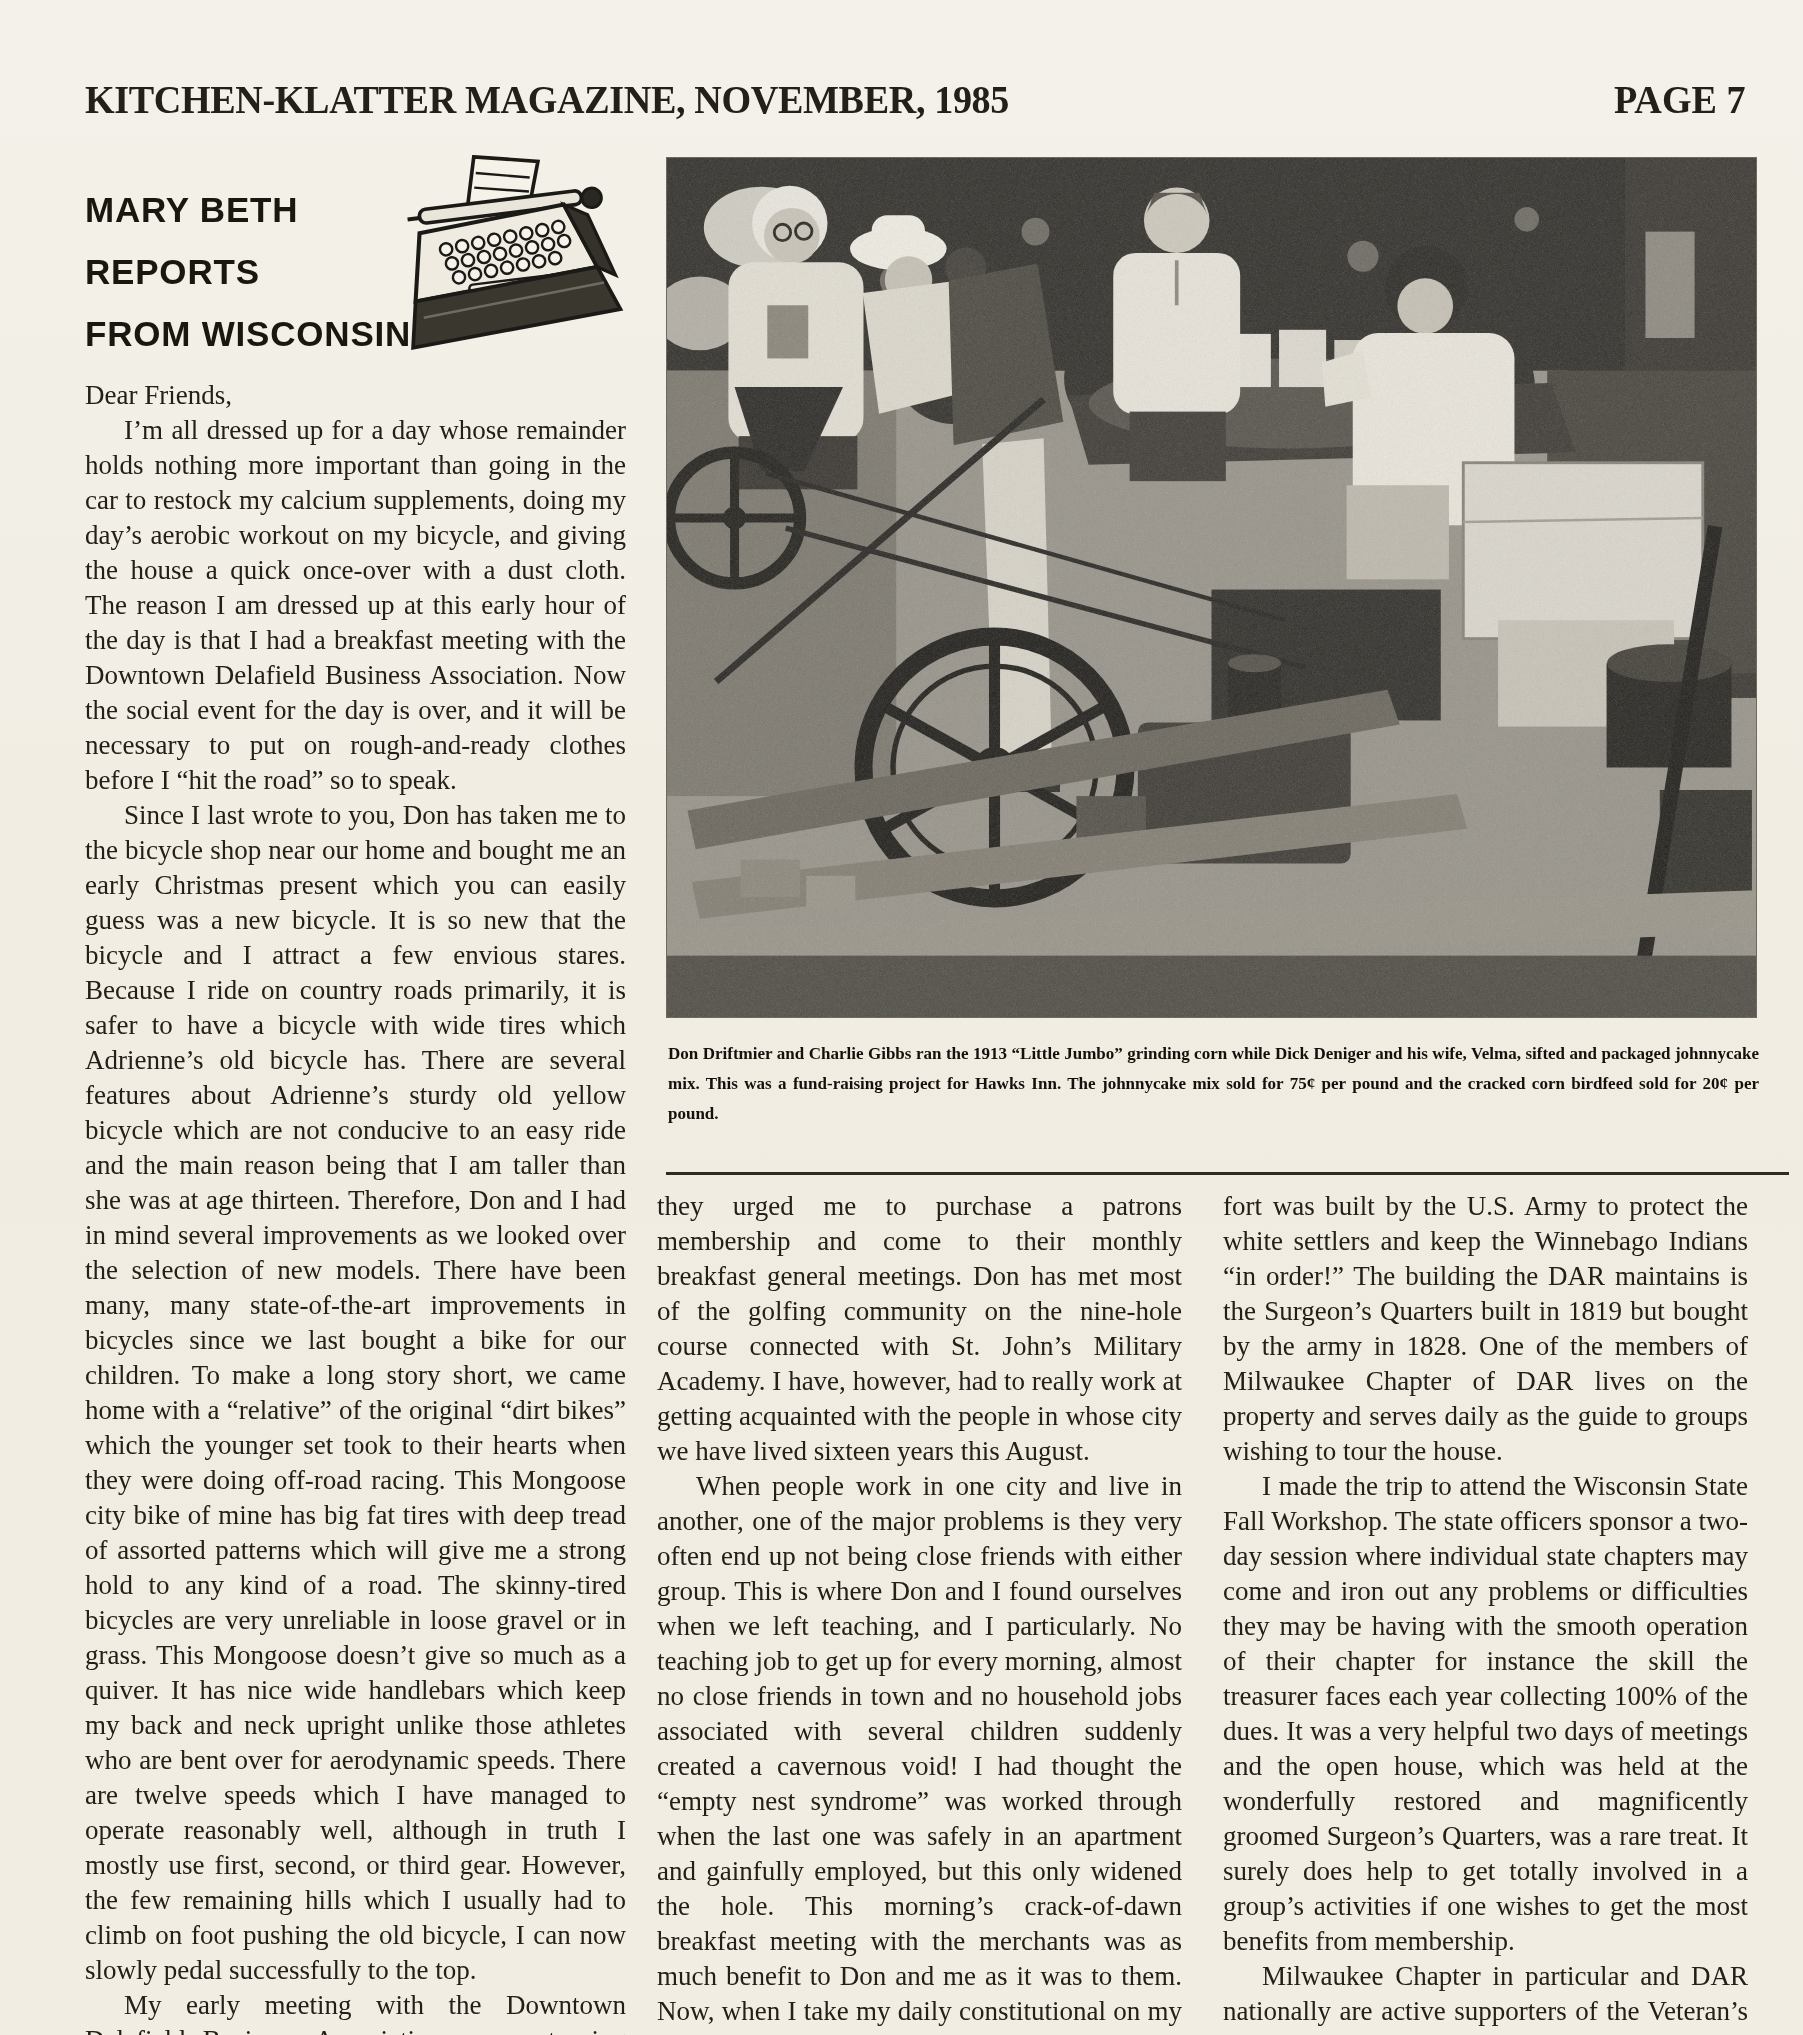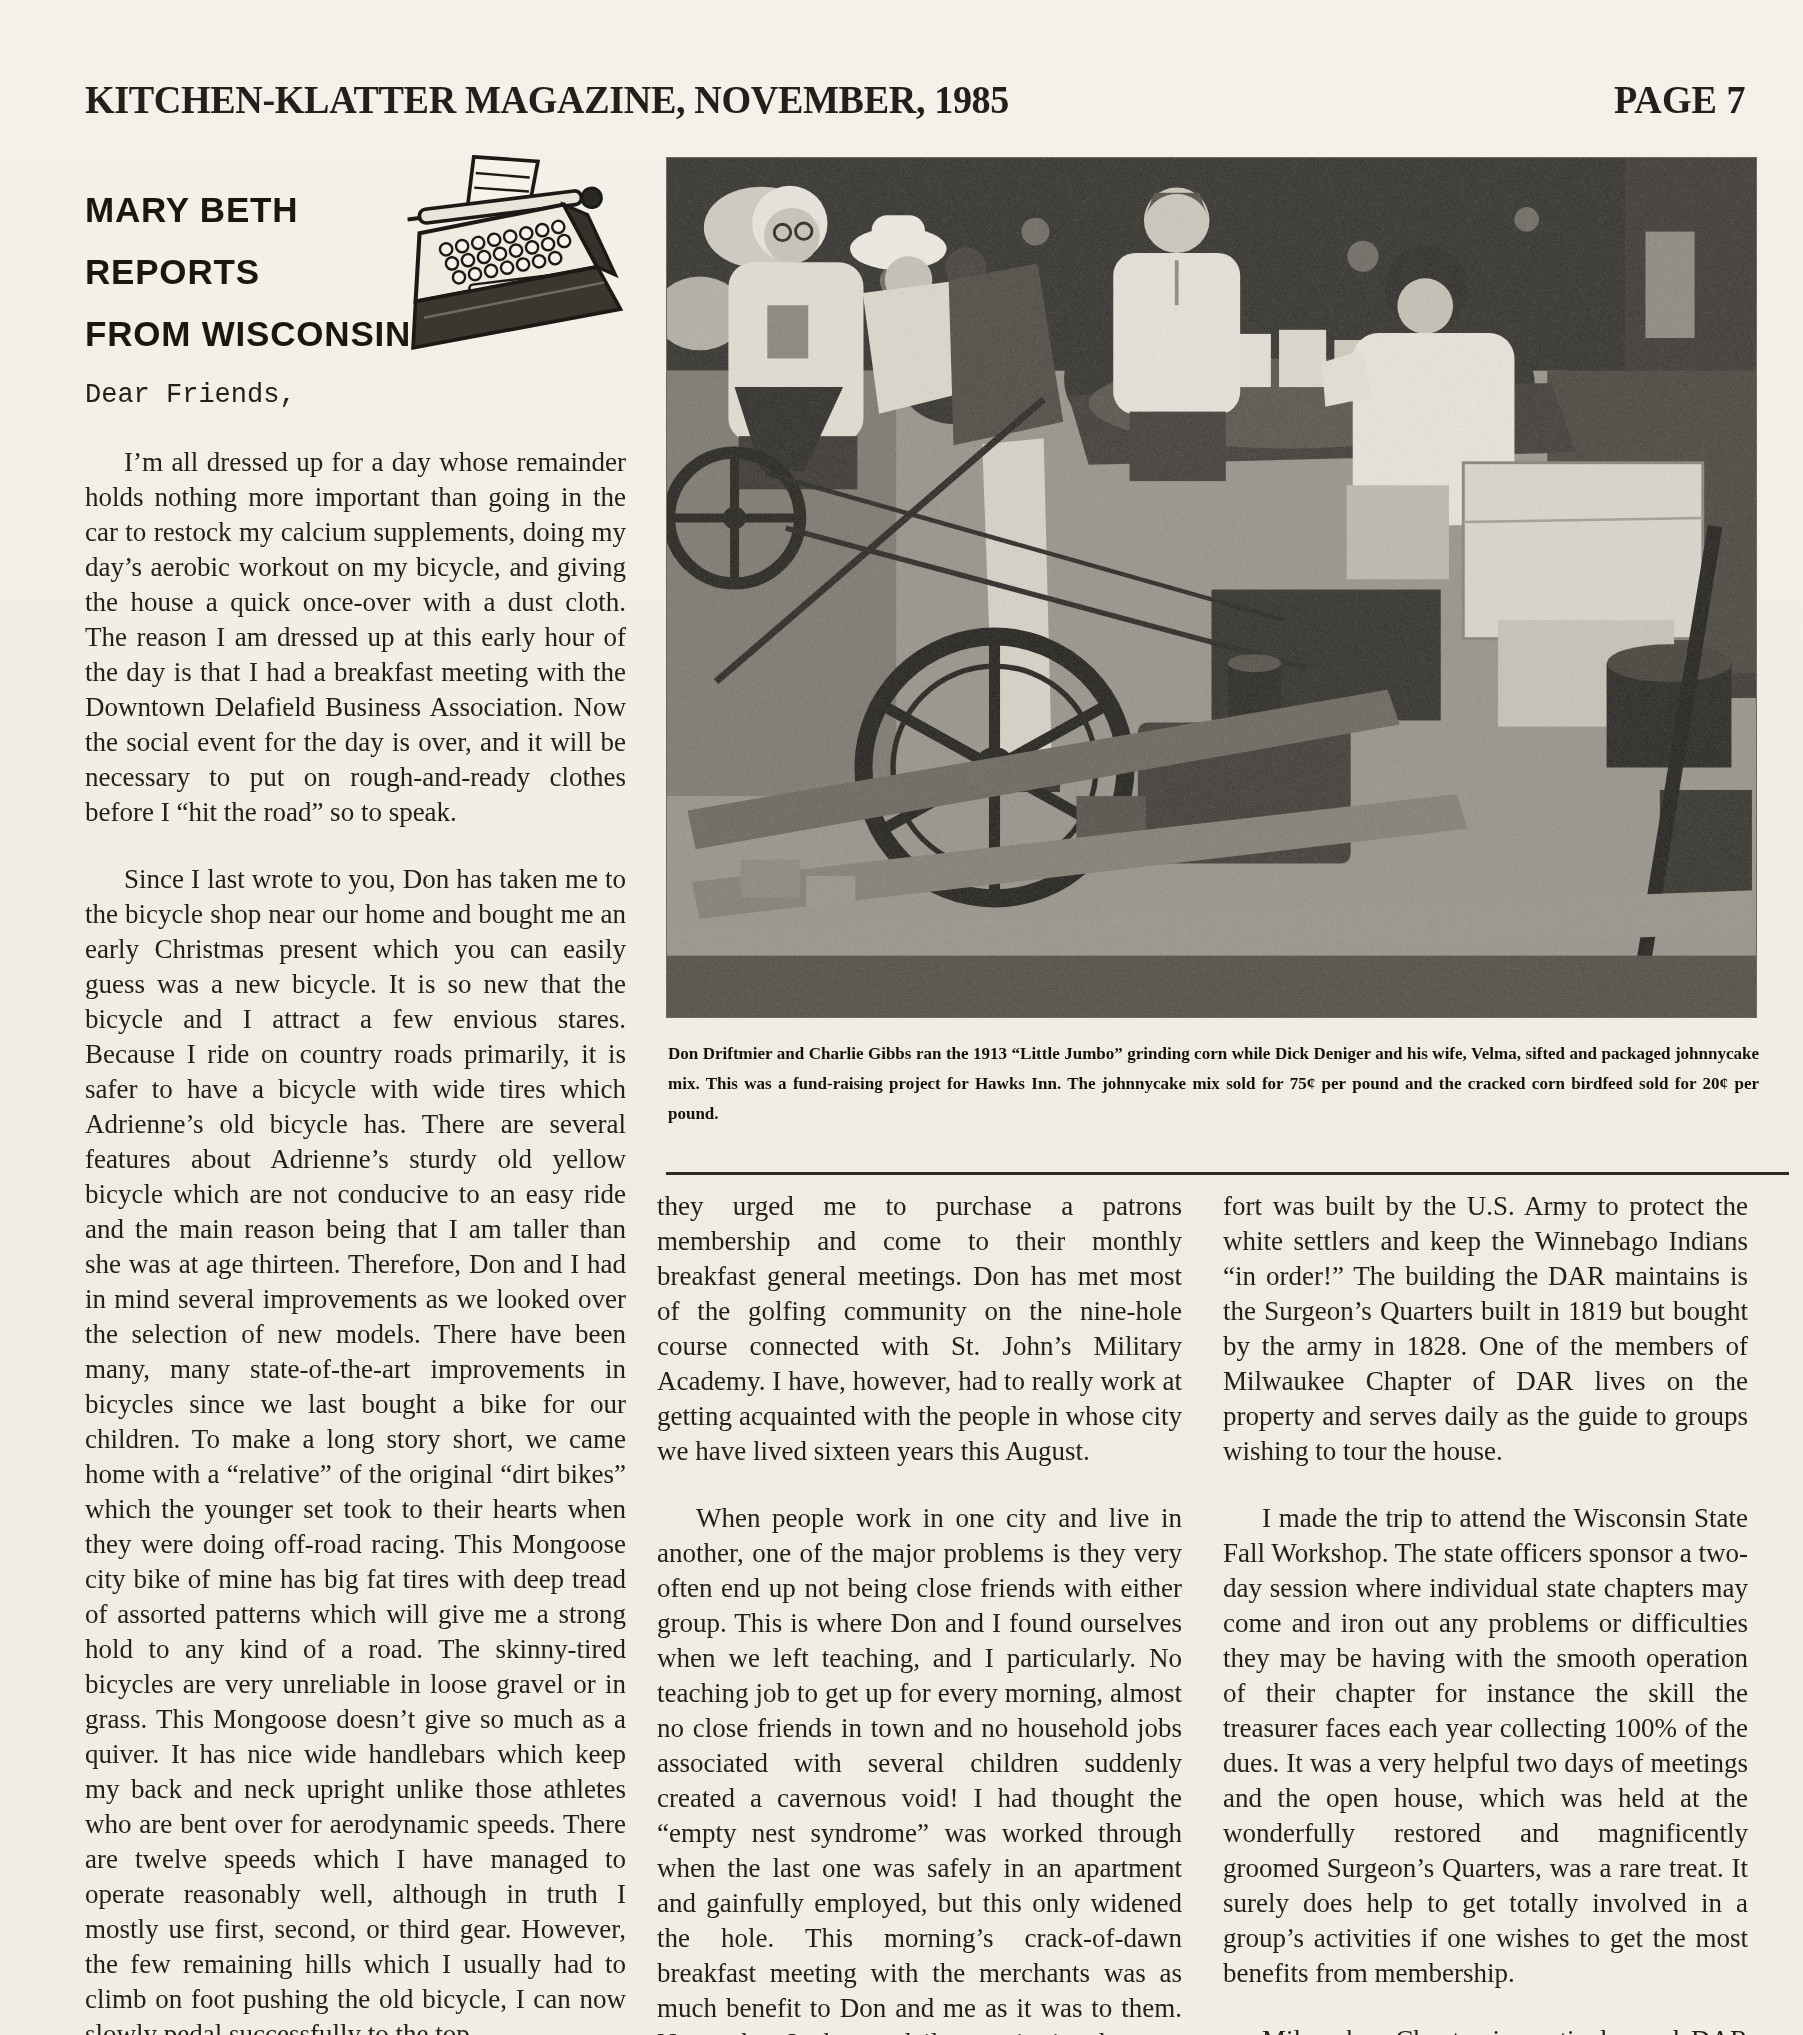--- a/index.html
+++ b/index.html
@@ -47,25 +47,25 @@
     position:absolute;left:666px;top:1172px;width:1123px;height:2.8px;
     background:#2e2b25;border:none;margin:0;
   }
   
   .col{
     position:absolute;
     font-size:27px;line-height:35px;text-align:justify;
     color:#242019;
   }
   .col p{margin:0;}
-  .col p.indent{text-indent:39px;margin-top:32px;}
+  .col p.indent{text-indent:39px;}
   .col-left{left:85px;top:378px;width:541px;}
   .col-mid{left:657px;top:1189px;width:525px;}
   .col-right{left:1223px;top:1189px;width:525px;}
-  .greeting{text-indent:0;font-family:Liberation Mono, monospace;}
+  .greeting{text-indent:0;}
 </style>
 </head>
 <body>
 
 <div class="page">
 
   <header class="masthead">
     <div class="mag">KITCHEN-KLATTER MAGAZINE, NOVEMBER, 1985</div>
     <div class="pg">PAGE 7</div>
   </header>

